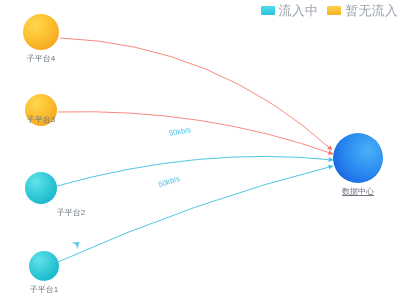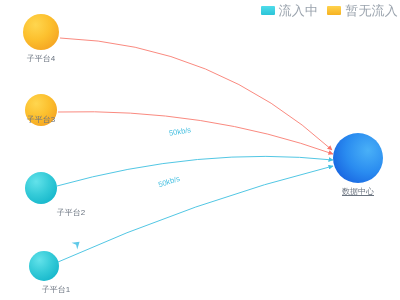--- a/index.html
+++ b/index.html
@@ -124,19 +124,19 @@
     </div>
     <div class="legend-item">
       <span class="legend-swatch" style="background:linear-gradient(180deg,#ffd24d,#f6b221);"></span>
       <span class="legend-label">暂无流入</span>
     </div>
   </div>
 
   <div class="node-label" style="left:41px; top:55px;">子平台4</div>
   <div class="node-label" style="left:41px; top:116px;">子平台3</div>
   <div class="node-label" style="left:53px; top:209px;margin-left:18px;">子平台2</div>
-  <div class="node-label" style="left:56px; top:286px;">子平台1</div>
+  <div class="node-label" style="left:44px; top:286px;">子平台1</div>
   <div class="node-label" style="left:358px; top:188px;text-decoration:underline;">数据中心</div>
 
   <div class="edge-label" style="left:169px; top:128px; transform:rotate(-9deg);">50kb/s</div>
   <div class="edge-label" style="left:158px; top:178px; transform:rotate(-17deg);">50kb/s</div>
 
 </div>
 
 </body></html>

